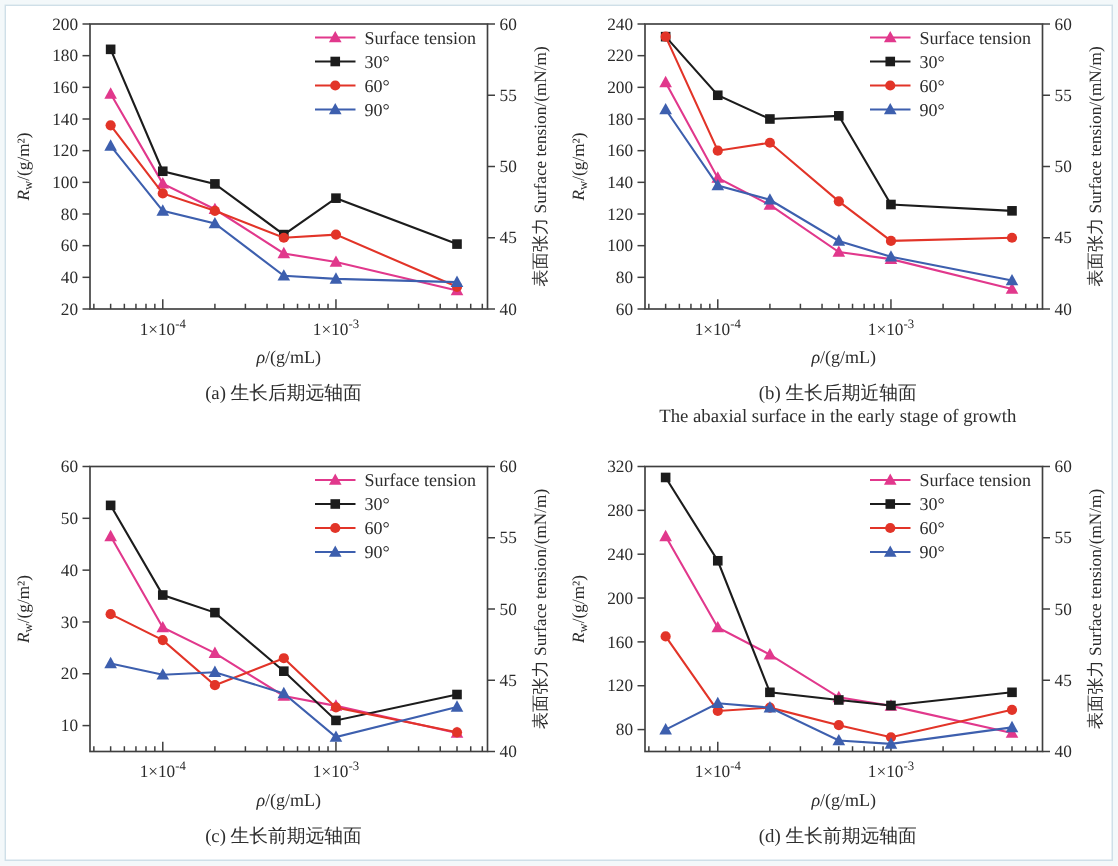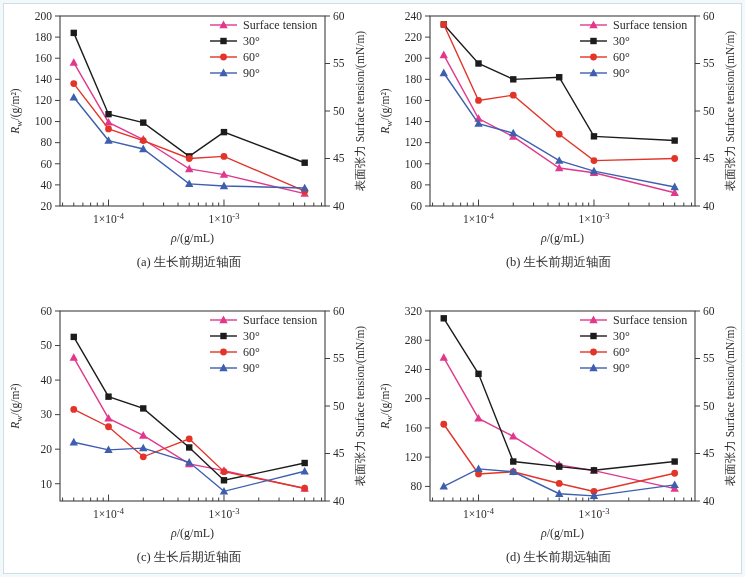--- a/index.html
+++ b/index.html
@@ -126,21 +126,21 @@
             <text x="239" y="57" font-size="12" fill="#2b2b2b">60°</text>
             <line x1="206" y1="69" x2="233" y2="69" stroke="#3d5fae" stroke-width="1.4"></line>
             <path d="M 219.5 64.6 L 223.7 72.2 L 215.3 72.2 Z" fill="#3d5fae"></path>
             <text x="239" y="73" font-size="12" fill="#2b2b2b">90°</text>
             <text x="188.5" y="238" text-anchor="middle" font-size="12" fill="#2b2b2b"><tspan font-style="italic">ρ</tspan>/(g/mL)</text>
             <text transform="translate(15,107) rotate(-90)" text-anchor="middle" font-size="11.5" fill="#2b2b2b"><tspan font-style="italic">R</tspan><tspan dy="2.6" font-size="8.5">w</tspan><tspan dy="-2.6">/(g/m²)</tspan></text>
             <text transform="translate(360,107) rotate(-90)" text-anchor="middle" font-size="11.5" fill="#2b2b2b">表面张力 Surface tension/(mN/m)</text>
           </svg>
         </div>
       <figcaption>
-        <div class="cap-cn">(a) 生长前期近轴面</div>
+        <div class="cap-cn">(a) 生长后期远轴面</div>
       </figcaption>
     </figure>
 
     <figure class="panel top">
       <div class="chart-host">
           <svg width="370" height="250" viewBox="0 0 370 250" font-family="inherit">
             <line x1="58.57190869928608" y1="202" x2="58.57190869928608" y2="198.5" stroke="#3f3f3f" stroke-width="1"></line>
             <line x1="69.76060008023767" y1="202" x2="69.76060008023767" y2="198.5" stroke="#3f3f3f" stroke-width="1"></line>
             <line x1="78.90242658182345" y1="202" x2="78.90242658182345" y2="198.5" stroke="#3f3f3f" stroke-width="1"></line>
             <line x1="86.63173075661652" y1="202" x2="86.63173075661652" y2="198.5" stroke="#3f3f3f" stroke-width="1"></line>
@@ -234,21 +234,22 @@
             <text x="239" y="57" font-size="12" fill="#2b2b2b">60°</text>
             <line x1="206" y1="69" x2="233" y2="69" stroke="#3d5fae" stroke-width="1.4"></line>
             <path d="M 219.5 64.6 L 223.7 72.2 L 215.3 72.2 Z" fill="#3d5fae"></path>
             <text x="239" y="73" font-size="12" fill="#2b2b2b">90°</text>
             <text x="188.5" y="238" text-anchor="middle" font-size="12" fill="#2b2b2b"><tspan font-style="italic">ρ</tspan>/(g/mL)</text>
             <text transform="translate(15,107) rotate(-90)" text-anchor="middle" font-size="11.5" fill="#2b2b2b"><tspan font-style="italic">R</tspan><tspan dy="2.6" font-size="8.5">w</tspan><tspan dy="-2.6">/(g/m²)</tspan></text>
             <text transform="translate(360,107) rotate(-90)" text-anchor="middle" font-size="11.5" fill="#2b2b2b">表面张力 Surface tension/(mN/m)</text>
           </svg>
         </div>
       <figcaption>
-        <div class="cap-cn">(b) 生长前期近轴面</div>
+        <div class="cap-cn">(b) 生长后期近轴面</div>
+        <div class="cap-en">The abaxial surface in the early stage of growth</div>
       </figcaption>
     </figure>
 
     <figure class="panel bottom">
       <div class="chart-host">
           <svg width="370" height="250" viewBox="0 0 370 250" font-family="inherit">
             <line x1="58.57190869928608" y1="202" x2="58.57190869928608" y2="198.5" stroke="#3f3f3f" stroke-width="1"></line>
             <line x1="69.76060008023767" y1="202" x2="69.76060008023767" y2="198.5" stroke="#3f3f3f" stroke-width="1"></line>
             <line x1="78.90242658182345" y1="202" x2="78.90242658182345" y2="198.5" stroke="#3f3f3f" stroke-width="1"></line>
             <line x1="86.63173075661652" y1="202" x2="86.63173075661652" y2="198.5" stroke="#3f3f3f" stroke-width="1"></line>
@@ -334,21 +335,21 @@
             <text x="239" y="57" font-size="12" fill="#2b2b2b">60°</text>
             <line x1="206" y1="69" x2="233" y2="69" stroke="#3d5fae" stroke-width="1.4"></line>
             <path d="M 219.5 64.6 L 223.7 72.2 L 215.3 72.2 Z" fill="#3d5fae"></path>
             <text x="239" y="73" font-size="12" fill="#2b2b2b">90°</text>
             <text x="188.5" y="238" text-anchor="middle" font-size="12" fill="#2b2b2b"><tspan font-style="italic">ρ</tspan>/(g/mL)</text>
             <text transform="translate(15,107) rotate(-90)" text-anchor="middle" font-size="11.5" fill="#2b2b2b"><tspan font-style="italic">R</tspan><tspan dy="2.6" font-size="8.5">w</tspan><tspan dy="-2.6">/(g/m²)</tspan></text>
             <text transform="translate(360,107) rotate(-90)" text-anchor="middle" font-size="11.5" fill="#2b2b2b">表面张力 Surface tension/(mN/m)</text>
           </svg>
         </div>
       <figcaption>
-        <div class="cap-cn">(c) 生长后期近轴面</div>
+        <div class="cap-cn">(c) 生长前期远轴面</div>
       </figcaption>
     </figure>
 
     <figure class="panel bottom">
       <div class="chart-host">
           <svg width="370" height="250" viewBox="0 0 370 250" font-family="inherit">
             <line x1="58.57190869928608" y1="202" x2="58.57190869928608" y2="198.5" stroke="#3f3f3f" stroke-width="1"></line>
             <line x1="69.76060008023767" y1="202" x2="69.76060008023767" y2="198.5" stroke="#3f3f3f" stroke-width="1"></line>
             <line x1="78.90242658182345" y1="202" x2="78.90242658182345" y2="198.5" stroke="#3f3f3f" stroke-width="1"></line>
             <line x1="86.63173075661652" y1="202" x2="86.63173075661652" y2="198.5" stroke="#3f3f3f" stroke-width="1"></line>

